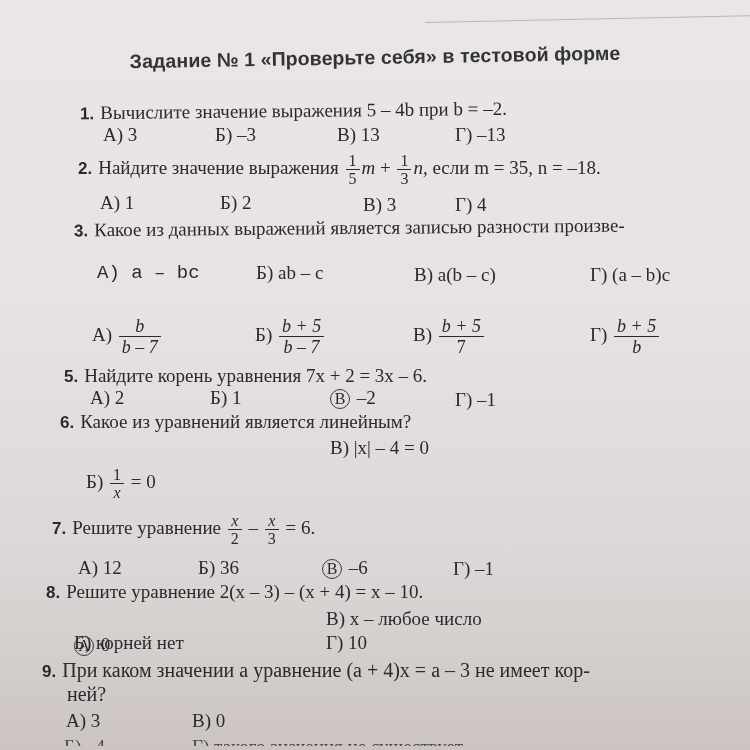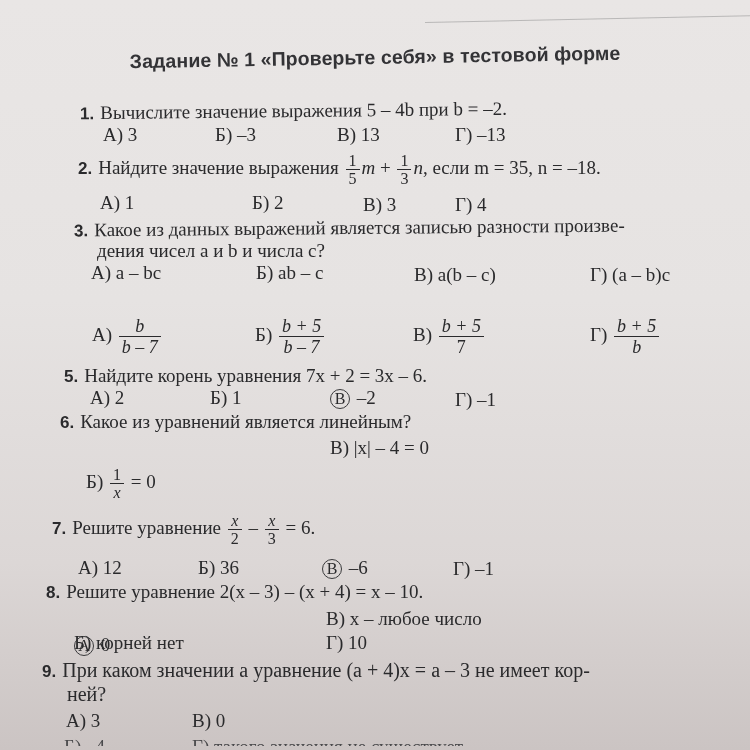--- a/index.html
+++ b/index.html
@@ -61,29 +61,28 @@
   <div class="opt" style="left:337px; top:124px;">В) 13</div>
   <div class="opt" style="left:455px; top:124px;">Г) –13</div>
 
   <div class="q" style="left:78px; top:152px;">
     <span class="num">2.</span><span>Найдите значение выражения</span>
     <span class="frac"><span class="top">1</span><span class="bot">5</span></span><i class="m">m</i>
     <span>+</span>
     <span class="frac"><span class="top">1</span><span class="bot">3</span></span><i class="m">n</i><span>, если m = 35, n = –18.</span>
   </div>
   <div class="opt" style="left:100px; top:192px;">А) 1</div>
-  <div class="opt" style="left:220px; top:192px;margin-left:32px;">Б) 2</div>
+  <div class="opt" style="left:220px; top:192px;">Б) 2</div>
   <div class="opt" style="left:338px; top:194px;margin-left:25px;">В) 3</div>
   <div class="opt" style="left:455px; top:194px;">Г) 4</div>
 
   <div class="q" style="left:74px; top:217px; transform:rotate(-0.5deg);">
     <span class="num">3.</span><span>Какое из данных выражений является записью разности произве-</span>
   </div>
-  <div class="q" style="left:97px; top:240px;">дения чисел a и b и числа c?</div>
-  <div class="opt" style="left:91px; top:262px; font-style:normal;">А) a – bc</div>
+  <div class="opt" style="left:97px; top:262px; font-style:normal;font-family:Liberation Mono, monospace;">А) a – bc</div>
   <div class="opt" style="left:256px; top:262px;">Б) ab – c</div>
   <div class="opt" style="left:414px; top:264px;">В) a(b – c)</div>
   <div class="opt" style="left:590px; top:264px;">Г) (a – b)c</div>
 
   <div class="opt" style="left:92px; top:316px;">
     <span>А)</span>
     <span class="frac big"><span class="top" style="font-style:italic">b</span><span class="bot" style="font-style:italic">b – 7</span></span>
   </div>
   <div class="opt" style="left:255px; top:316px;">
     <span>Б)</span>

